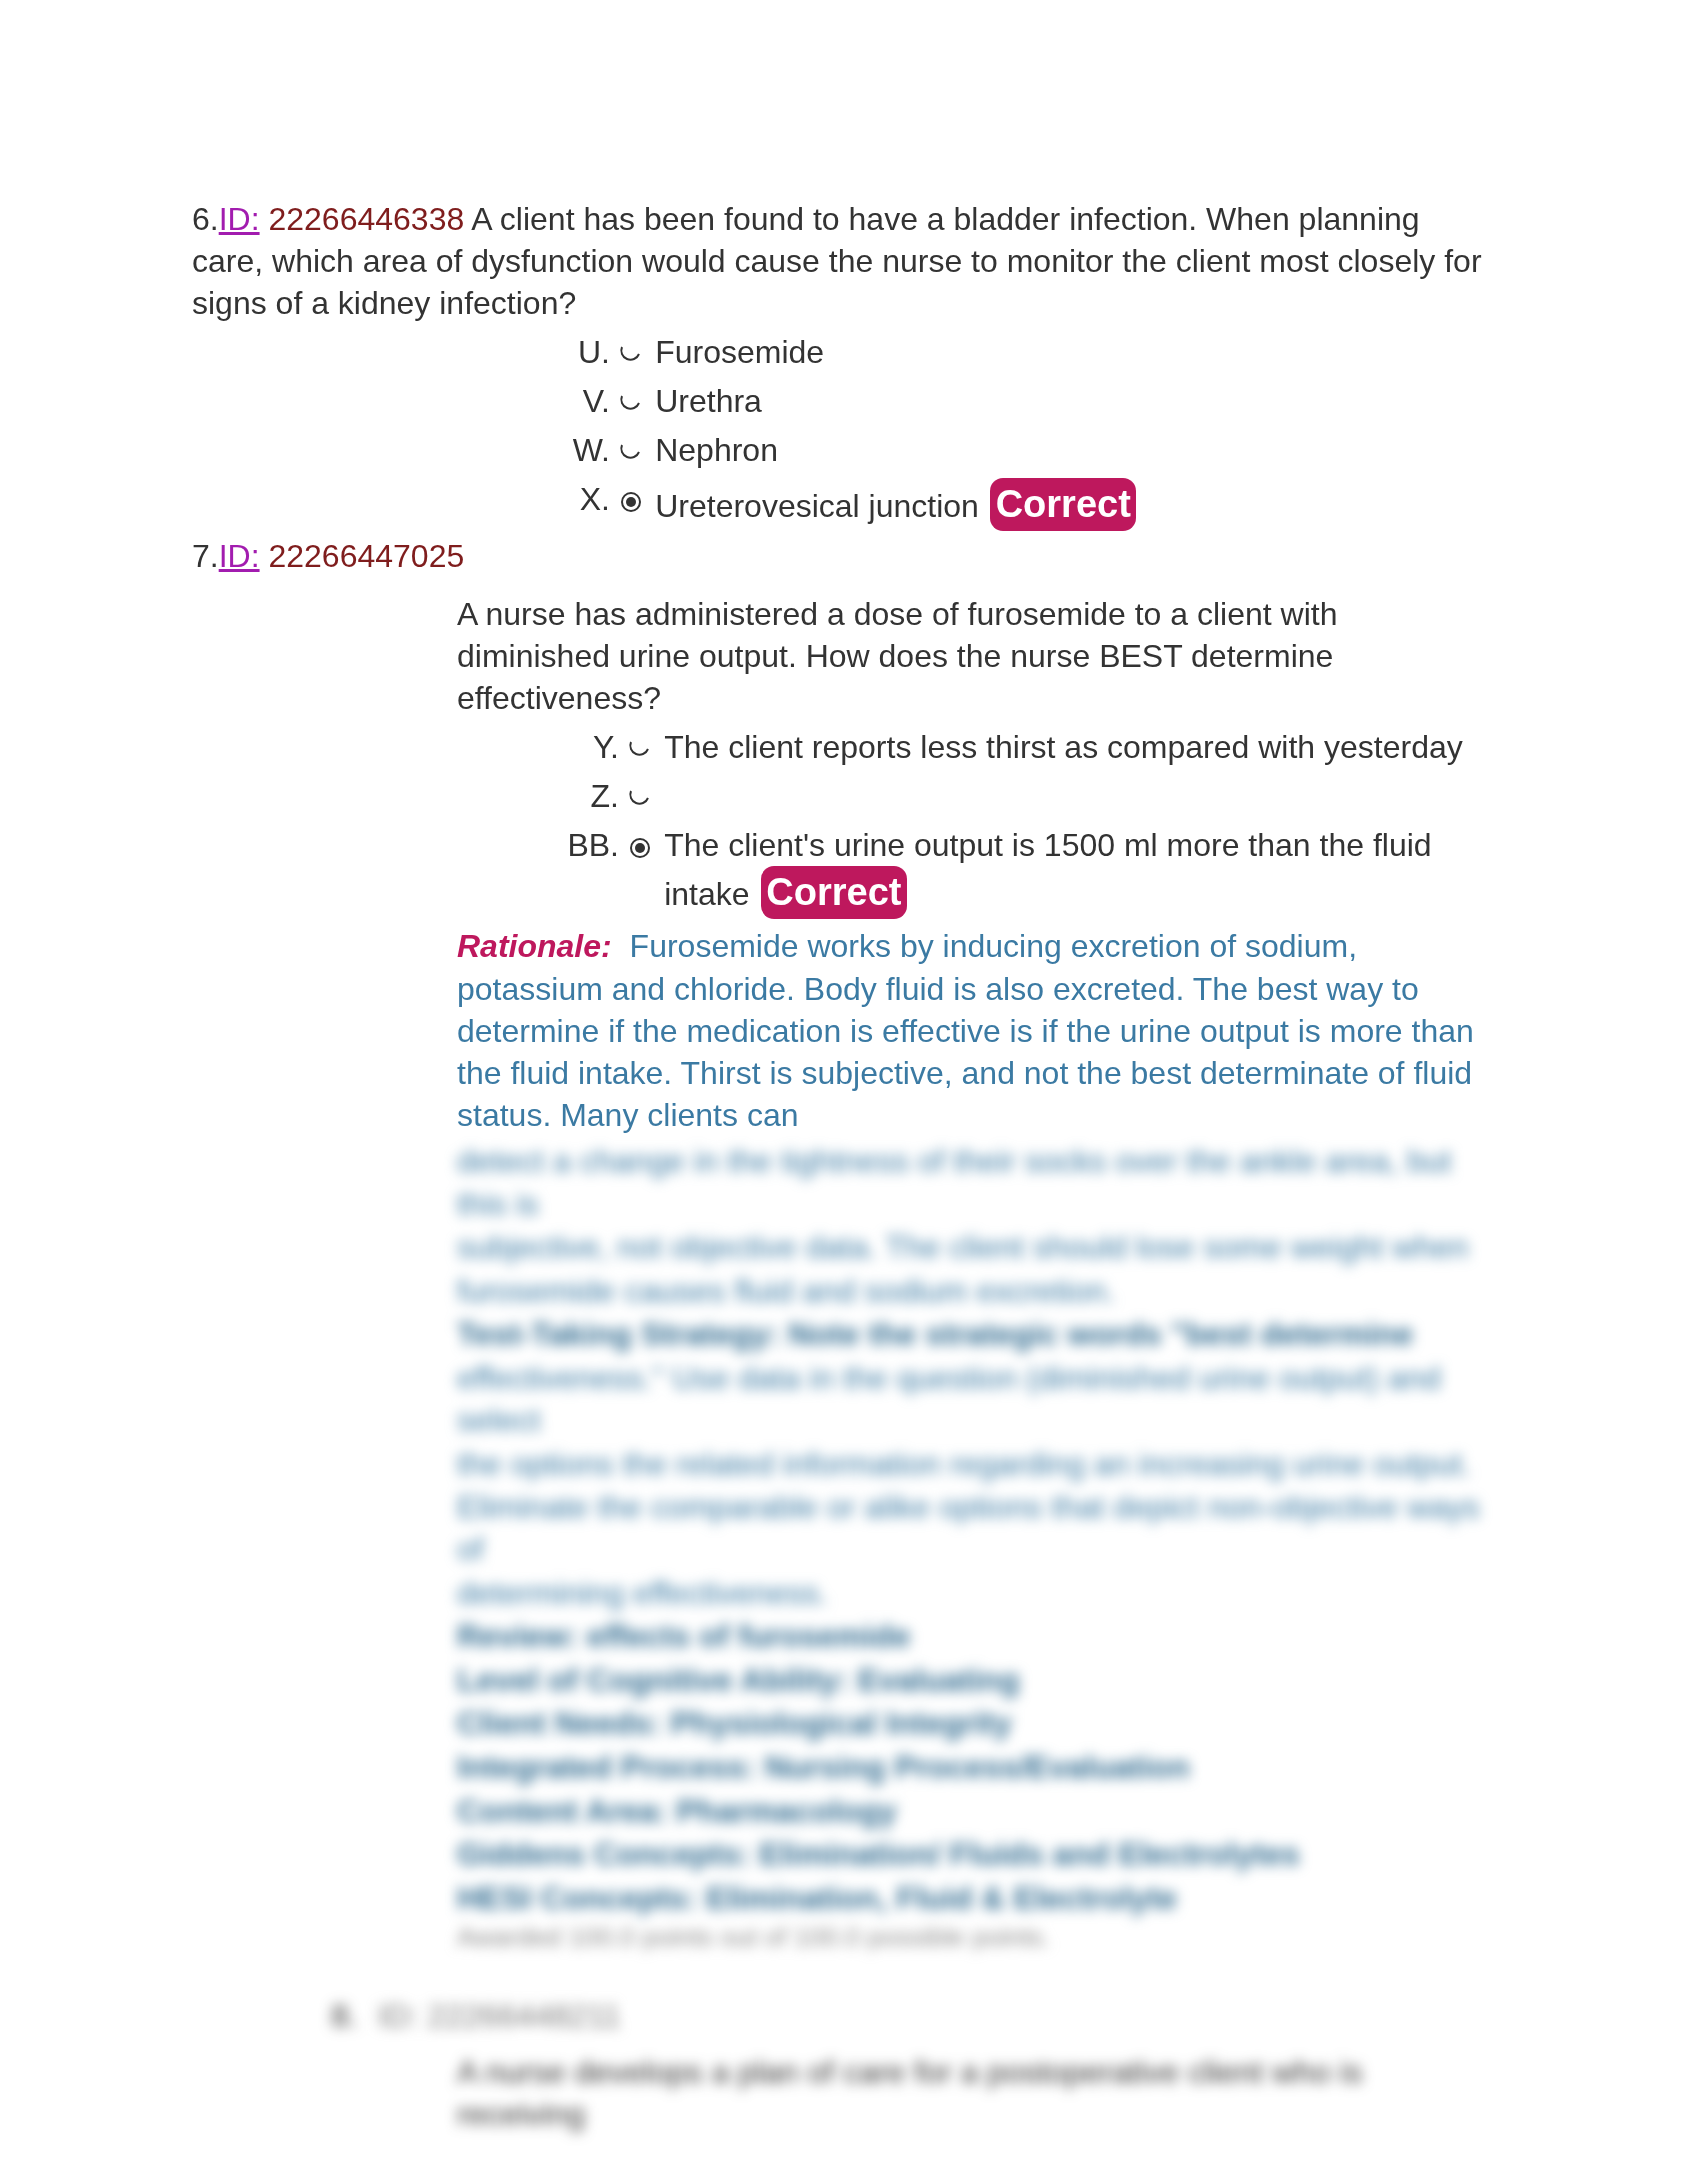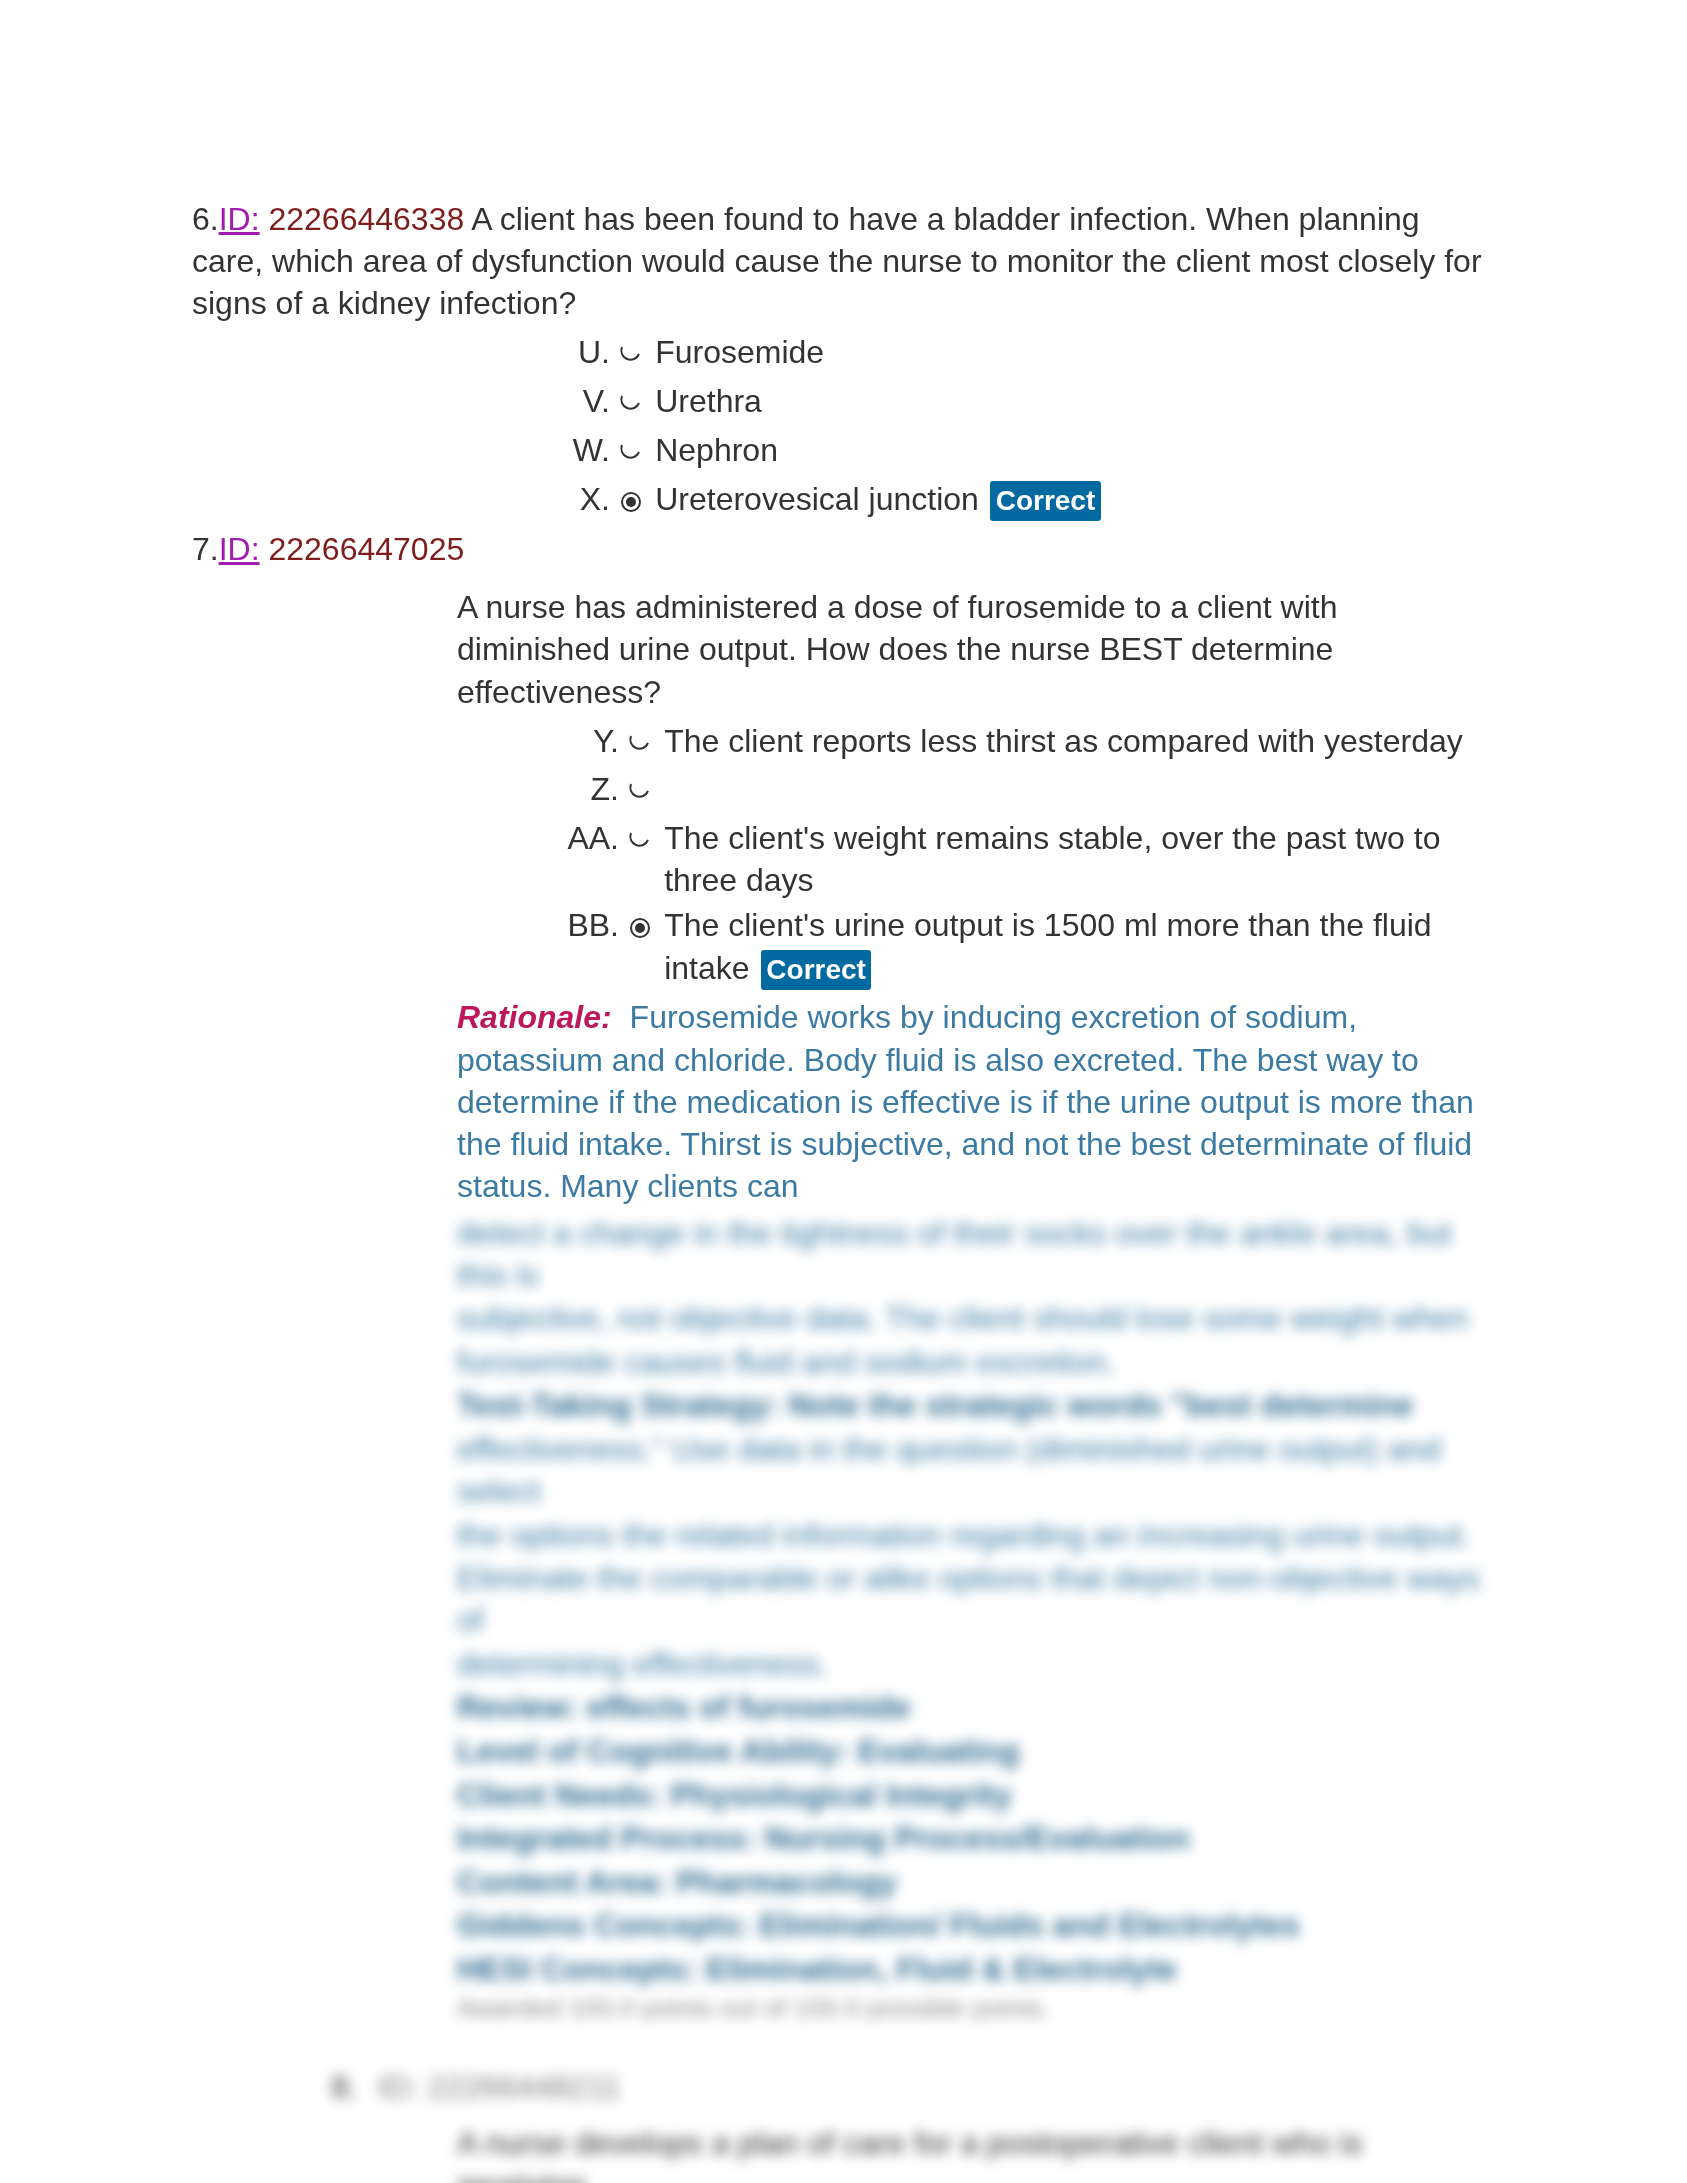--- a/index.html
+++ b/index.html
@@ -11,26 +11,26 @@
     line-height: 1.32;
     color: #333333;
     padding: 198px 192px 132px 192px;
   }
   .q-num { color: #333; }
   .id-label { color: #a21caf; text-decoration: underline; }
   .id-value { color: #7f1d1d; }
   .bold { font-weight: 400; }
   .badge {
     display: inline-block;
-    background: #0369a1;
+    background: #be185d;
     color: #ffffff;
     font-weight: 700;
-    font-size: 28px;
+    font-size: 38px;
     padding: 1.3px 5.3px;
-    border-radius: 3px;
+    border-radius: 13px;
     vertical-align: baseline;
     margin-left: 2.6px;
   }
   .options {
     margin-left: 370px;
     margin-top: 6.6px;
   }
   .opt-row {
     display: flex;
     align-items: flex-start;
@@ -159,29 +159,20 @@
     </span>
     <span class="opt-text">The client reports less thirst as compared with yesterday</span>
   </div>
   <div class="opt-row">
     <span class="opt-letter wide">Z.</span>
     <span class="radio-icon">
       <svg class="rdio" viewBox="0 0 24 24">
           <path fill="none" stroke="#333" stroke-width="2" d="M3 4 A9 9 0 1 0 20 11"></path>
         </svg>
     </span>
-  </div>
-  <div class="opt-row">
-    <span class="opt-letter wide">AA.</span>
-    <span class="radio-icon">
-      <svg class="rdio" viewBox="0 0 24 24">
-          <path fill="none" stroke="#333" stroke-width="2" d="M3 4 A9 9 0 1 0 20 11"></path>
-        </svg>
-    </span>
-    <span class="opt-text">The client's weight remains stable, over the past two to three days</span>
   </div>
   <div class="opt-row">
     <span class="opt-letter wide">BB.</span>
     <span class="radio-icon">
       <svg class="rdio" viewBox="0 0 24 24">
           <circle cx="12" cy="12" r="9" fill="none" stroke="#333" stroke-width="2"></circle>
           <circle cx="12" cy="12" r="5" fill="#333"></circle>
         </svg>
     </span>
     <span class="opt-text"><span>The client's urine output is 1500 ml more than the fluid intake</span> <span class="badge">Correct</span></span>

